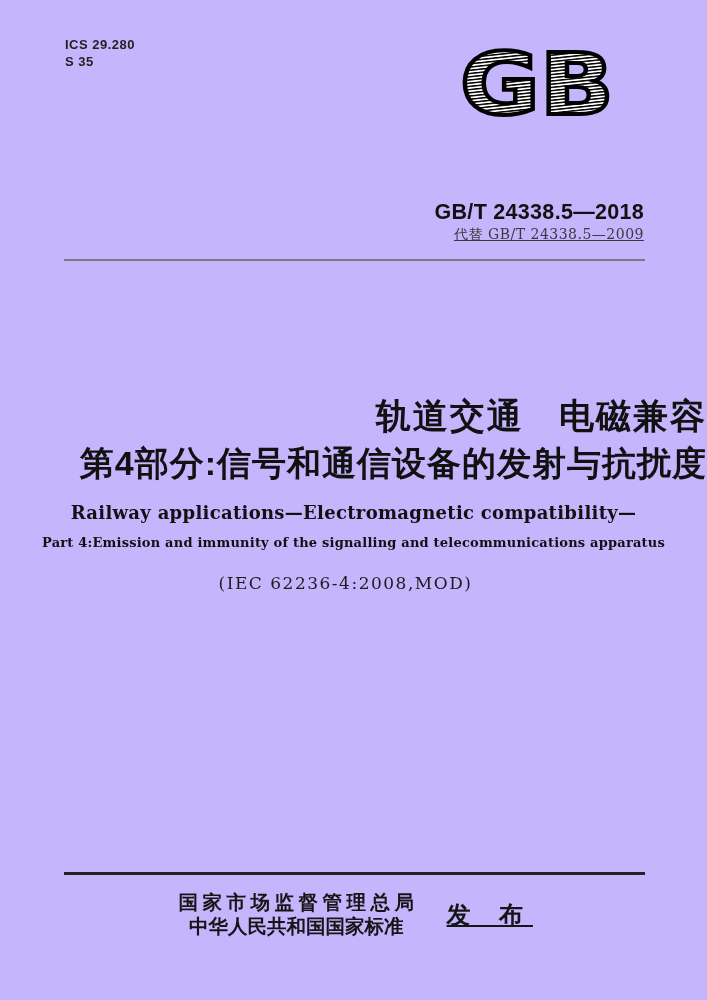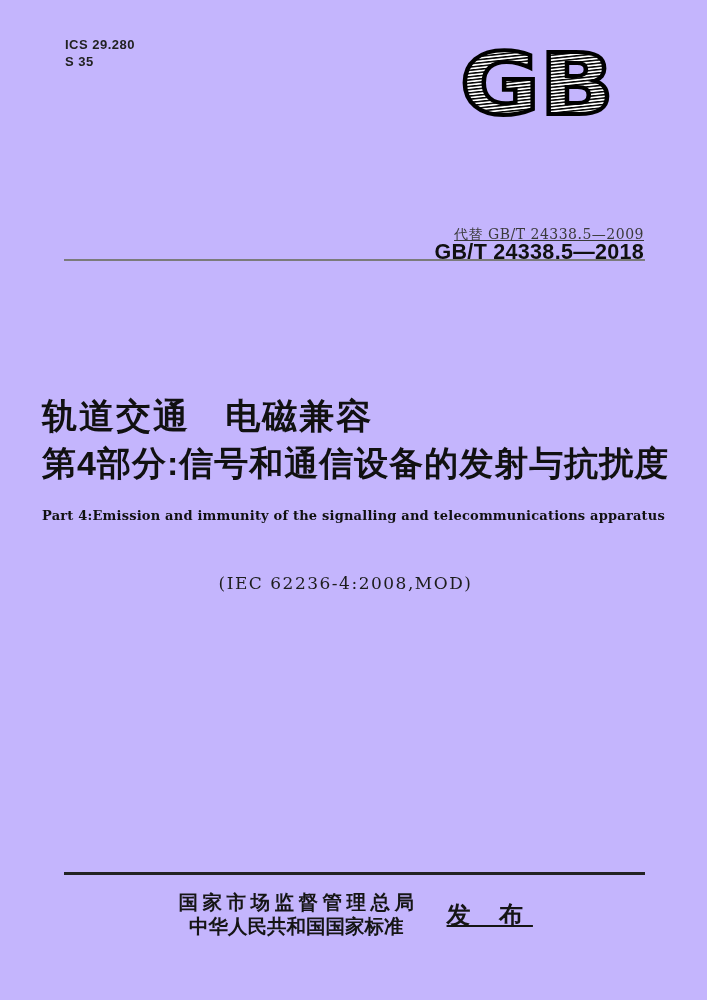--- a/index.html
+++ b/index.html
@@ -26,36 +26,36 @@
     position:absolute;left:63px;top:141px;width:584px;
     font-family:"DejaVu Serif","Liberation Serif",serif;
     font-size:41px;font-weight:700;color:#111;
     letter-spacing:17px;white-space:nowrap;text-align:left;
   }
   
   .std-number{
     position:absolute;right:63px;top:200px;
     font-family:"Liberation Sans",sans-serif;
     font-size:21.5px;font-weight:700;color:#111;
-    letter-spacing:.3px;text-align:right;margin-top:40px;
+    letter-spacing:.3px;text-align:right;
   }
   .replaces-note{
     position:absolute;right:63px;top:226px;
     font-family:"DejaVu Serif","Liberation Serif",serif;
     font-size:14px;font-weight:500;color:#3a3a3a;
     letter-spacing:.5px;text-align:left;text-decoration:underline;
   }
   .rule-top{
     position:absolute;left:64px;right:62px;top:259px;height:2px;
     background:#7b7b7b;
   }
   
   .title-zh{
     position:absolute;left:0;right:0;top:392px;
-    text-align:left;font-weight:700;color:#111;
+    text-align:right;font-weight:700;color:#111;
     font-family:"Liberation Sans",sans-serif;
     margin-left:42px;
   }
   .title-zh .line1{font-size:35px;line-height:48px;white-space:pre;letter-spacing:2px;}
   .title-zh .line2{font-size:34px;line-height:46px;letter-spacing:1px;}
   
   .title-en{
     position:absolute;left:0;right:0;top:499px;
     text-align:center;font-weight:700;color:#111;
     font-family:"DejaVu Serif","Liberation Serif",serif;
@@ -124,20 +124,21 @@
   <div class="replaces-note">代替 GB/T 24338.5—2009</div>
 
   <div class="rule-top"></div>
 
   <div class="title-zh">
     <div class="line1">轨道交通   电磁兼容</div>
     <div class="line2">第4部分:信号和通信设备的发射与抗扰度</div>
   </div>
 
   <div class="title-en">
+    <div class="line1">Railway applications—Electromagnetic compatibility—</div>
     <div class="line2">Part 4:Emission and immunity of the signalling and telecommunications apparatus</div>
   </div>
 
   <div class="iec-ref">(IEC 62236-4:2008,MOD)</div>
 
 
   <div class="rule-bottom"></div>
 
   <div class="publisher-row">
     <div class="issuer-block">

